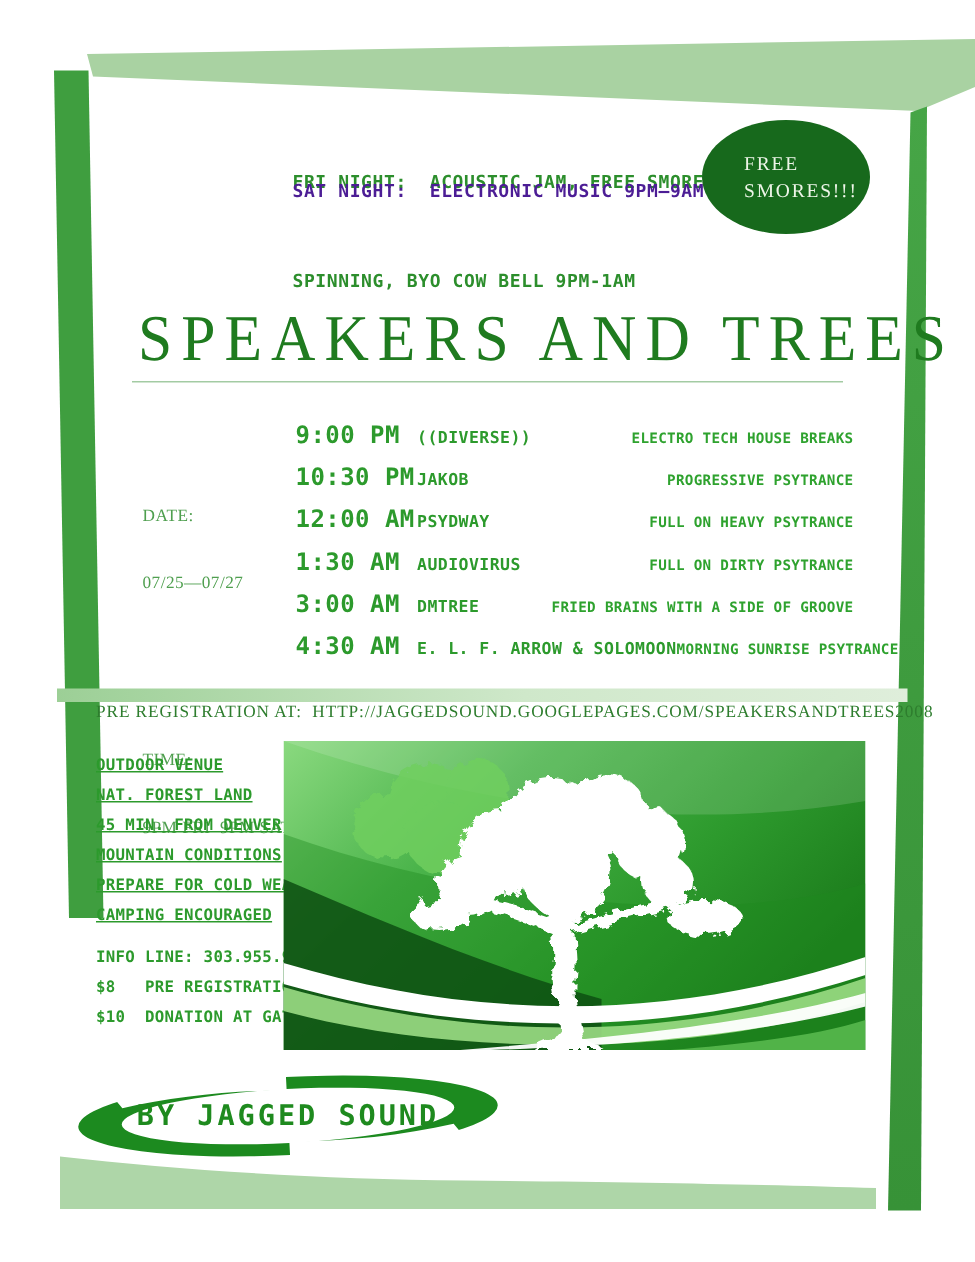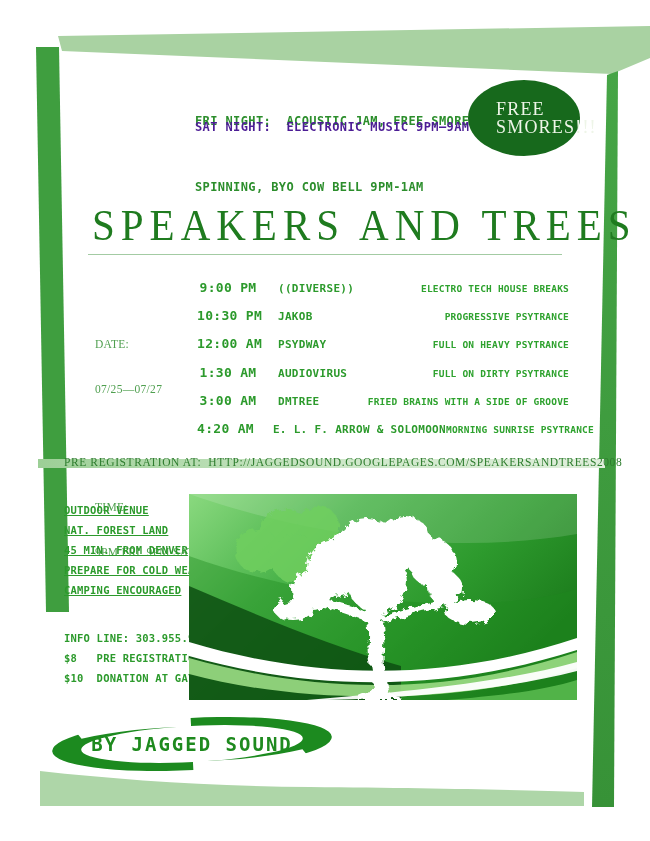--- a/index.html
+++ b/index.html
@@ -18,36 +18,36 @@
   .left-bar{left:0;top:0;width:80px;height:650px;}
   .right-strip{left:560px;top:0;width:90px;height:841px;}
   .bottom-band{left:0;top:740px;width:650px;height:101px;}
 
   .mono{font-family:"DejaVu Sans Mono",monospace;font-weight:bold;}
   .serif{font-family:"Liberation Serif","DejaVu Serif",serif;}
 
   .fri-block{position:absolute;left:195px;top:66px;width:360px;color:#2c8e2c;font-size:12px;line-height:22px;letter-spacing:0.4px;white-space:pre;}
   .sat-line{position:absolute;left:195px;top:120px;width:360px;color:#4c1d95;font-size:12px;letter-spacing:0.4px;white-space:pre;}
 
-  .smores-badge{position:absolute;left:468px;top:80px;width:112px;height:76px;background:var(--dark-oval);border-radius:50%;color:#eef5e8;display:flex;flex-direction:column;justify-content:center;padding-left:28px;font-size:18px;letter-spacing:1.2px;line-height:18px;}
+  .smores-badge{position:absolute;left:468px;top:80px;width:112px;height:76px;background:var(--dark-oval);border-radius:50%;color:#eef5e8;display:flex;flex-direction:column;justify-content:center;padding-left:28px;font-size:13px;letter-spacing:1.2px;line-height:18px;}
 
   .title{position:absolute;left:92px;top:200px;width:520px;color:#1f7b1f;font-size:41px;letter-spacing:6px;white-space:nowrap;transform:scaleY(1.06);transform-origin:left top;}
   .title-rule{position:absolute;left:88px;top:254px;width:474px;height:1px;background:#a3cba3;}
 
   .detail-col{position:absolute;left:95px;top:277px;width:105px;color:#4f9f4f;font-size:11.5px;line-height:15px;letter-spacing:0.3px;white-space:pre;}
   .detail-group{margin-bottom:13px;}
 
   .schedule{position:absolute;left:197px;top:280px;width:372px;}
   .sched-row{display:flex;align-items:baseline;height:28.2px;}
-  .sched-time{width:62px;text-align:center;color:#2c9a2c;font-size:13px;letter-spacing:0.3px;white-space:pre;}
+  .sched-time{width:62px;text-align:center;color:#2c9a2c;font-size:16px;letter-spacing:0.3px;white-space:pre;}
   .sched-artist{margin-left:19px;flex:1;color:#2c9a2c;font-size:11px;letter-spacing:0.3px;white-space:pre;}
   .sched-genre{text-align:right;color:#2ea22e;font-size:9.5px;letter-spacing:0.2px;white-space:pre;}
 
   .prereg-band{position:absolute;left:38px;top:459px;width:567px;height:9px;background:linear-gradient(90deg,#9ccf96,#cfe8ca 55%,#dfeedb);}
-  .prereg{position:absolute;left:64px;top:456px;width:540px;color:#2e7d2e;font-size:11.5px;letter-spacing:0.6px;white-space:pre;}
+  .prereg{position:absolute;left:64px;top:469px;width:540px;color:#2e7d2e;font-size:11.5px;letter-spacing:0.6px;white-space:pre;}
 
   .venue-block{position:absolute;left:64px;top:500px;width:130px;color:#2c9a2c;font-size:10.5px;line-height:20px;letter-spacing:0.2px;white-space:pre;text-decoration:underline;}
   .info-block{position:absolute;left:64px;top:628px;width:140px;color:#2c9a2c;font-size:10.5px;line-height:20px;letter-spacing:0.2px;white-space:pre;}
 
   .tree-panel{position:absolute;left:189px;top:494px;width:388px;height:206px;}
 
   .footer-oval{position:absolute;left:46px;top:715px;width:292px;height:58px;}
   .footer-text{position:absolute;left:46px;top:715px;width:292px;height:58px;display:flex;align-items:center;justify-content:center;color:#1e8a1e;font-size:19px;letter-spacing:2px;white-space:pre;}
 </style>
 </head>
@@ -119,30 +119,30 @@
         <span class="sched-time">1:30 AM</span>
         <span class="sched-artist">AUDIOVIRUS</span>
         <span class="sched-genre">FULL ON DIRTY PSYTRANCE</span>
       </div>
       <div class="sched-row">
         <span class="sched-time">3:00 AM</span>
         <span class="sched-artist">DMTREE</span>
         <span class="sched-genre">FRIED BRAINS WITH A SIDE OF GROOVE</span>
       </div>
       <div class="sched-row">
-        <span class="sched-time">4:20 AM</span>
+        <span class="sched-time">4:30 AM</span>
         <span class="sched-artist">E. L. F. ARROW &amp; SOLOMOON</span>
         <span class="sched-genre">MORNING SUNRISE PSYTRANCE</span>
       </div>
     </div>
 
   <div class="prereg-band"></div>
   <div class="prereg serif">PRE REGISTRATION AT:  HTTP://JAGGEDSOUND.GOOGLEPAGES.COM/SPEAKERSANDTREES2008</div>
 
-  <div class="venue-block mono"><div>OUTDOOR VENUE</div><div>NAT. FOREST LAND</div><div>45 MIN. FROM DENVER</div><div>PREPARE FOR COLD WEATHER</div><div>CAMPING ENCOURAGED</div></div>
+  <div class="venue-block mono"><div>OUTDOOR VENUE</div><div>NAT. FOREST LAND</div><div>45 MIN. FROM DENVER</div><div>MOUNTAIN CONDITIONS</div><div>PREPARE FOR COLD WEATHER</div><div>CAMPING ENCOURAGED</div></div>
   <div class="info-block mono"><div>INFO LINE: 303.955.9090</div><div>$8   PRE REGISTRATION</div><div>$10  DONATION AT GATE</div></div>
 
   <svg class="tree-panel" viewBox="0 0 388 206" preserveAspectRatio="none">
     <defs>
       <linearGradient id="pg" x1="0" y1="0" x2="1" y2="0.55">
         <stop offset="0" stop-color="#8ad97f"></stop>
         <stop offset="0.35" stop-color="#4bb44b"></stop>
         <stop offset="0.7" stop-color="#2d9a2d"></stop>
         <stop offset="1" stop-color="#1c7c1c"></stop>
       </linearGradient>

